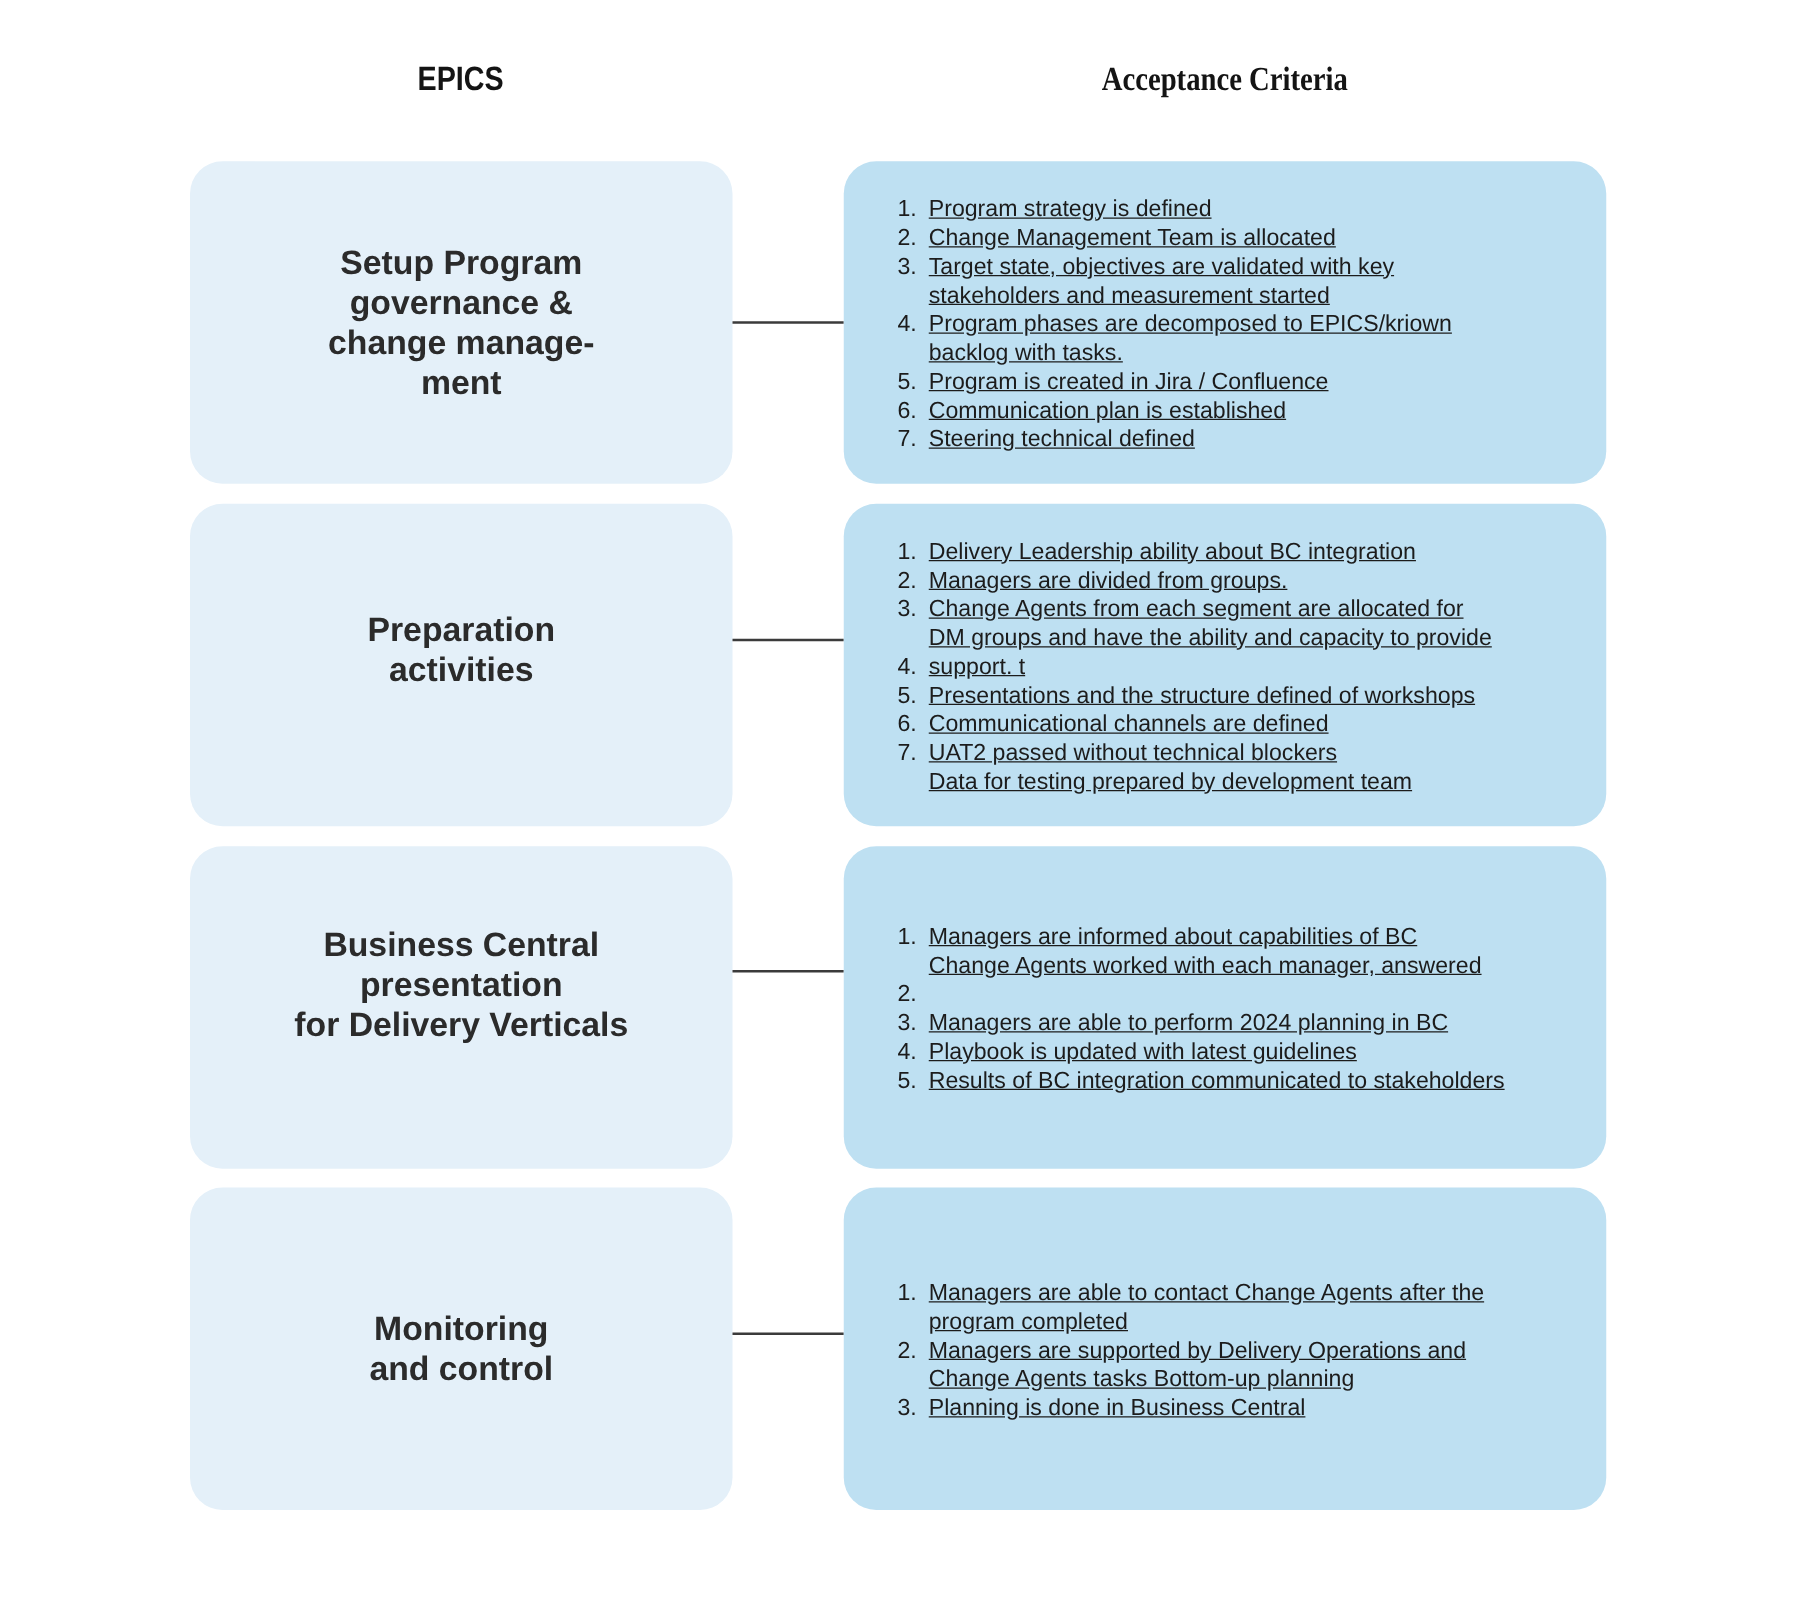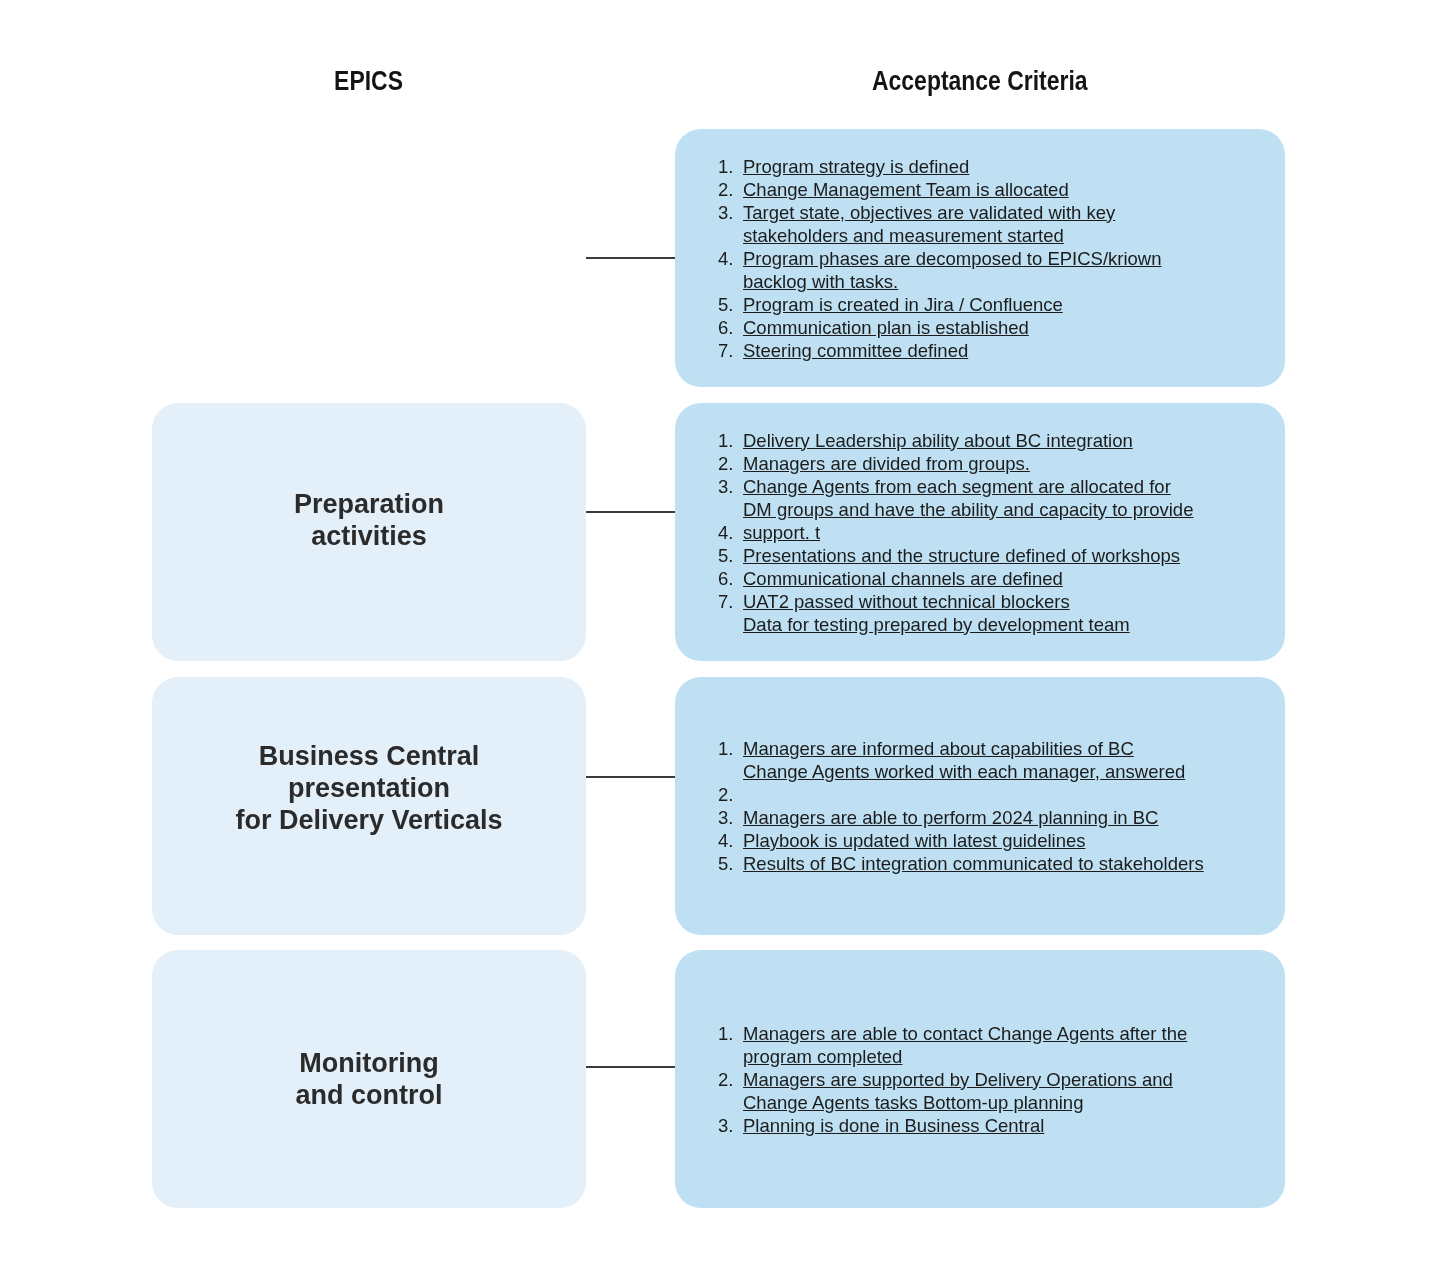--- a/index.html
+++ b/index.html
@@ -10,28 +10,28 @@
   #canvas {
     position: relative;
     width: 1440px;
     height: 1278px;
     background: #ffffff;
     font-family: "Liberation Sans", sans-serif;
     overflow: hidden;
   }
   .col-header {
     position: absolute;
-    top: 66px;
+    top: 48px;
     text-align: center;
     font-size: 27px;
     font-weight: 700;
     color: #141414;
   }
   #header-epics { left: 152px; width: 434px; }
-  #header-criteria { left: 675px; width: 610px; }
+  #header-criteria { left: 675px; width: 610px; font-family: Liberation Serif, serif; }
   .condensed {
     display: inline-block;
     transform: scaleX(0.85);
     transform-origin: center;
     letter-spacing: 0px;
   }
   .row {
     position: absolute;
     left: 0;
     width: 1440px;
@@ -113,20 +113,26 @@
 <div id="canvas">
 
   <div class="col-header" id="header-epics">
     <span class="condensed">EPICS</span>
   </div>
   <div class="col-header" id="header-criteria">
     <span class="condensed">Acceptance Criteria</span>
   </div>
 
   <div class="row row0">
+    <div class="epic-box">
+      <div class="epic-title">Setup Program
+governance &amp;
+change manage-
+ment</div>
+    </div>
     <div class="connector"></div>
     <div class="criteria-box">
       <div class="criteria-list">
           <div class="item">
             <span class="num">1.</span>
             <span class="text">Program strategy is defined</span>
           </div>
           <div class="item">
             <span class="num">2.</span>
             <span class="text">Change Management Team is allocated</span>
@@ -144,21 +150,21 @@
           <div class="item">
             <span class="num">5.</span>
             <span class="text">Program is created in Jira / Confluence</span>
           </div>
           <div class="item">
             <span class="num">6.</span>
             <span class="text">Communication plan is established</span>
           </div>
           <div class="item">
             <span class="num">7.</span>
-            <span class="text">Steering committee defined</span>
+            <span class="text">Steering technical defined</span>
           </div>
         </div>
     </div>
   </div>
 
   <div class="row row1">
     <div class="epic-box">
       <div class="epic-title">Preparation
 activities</div>
     </div>

